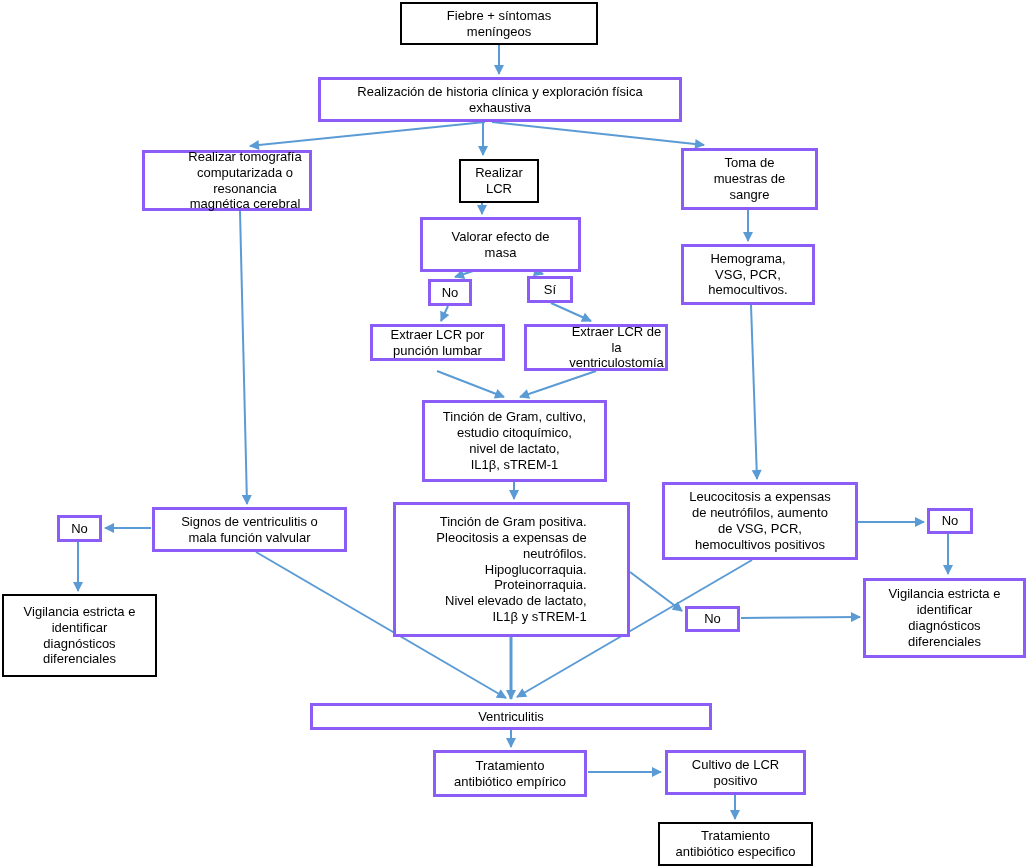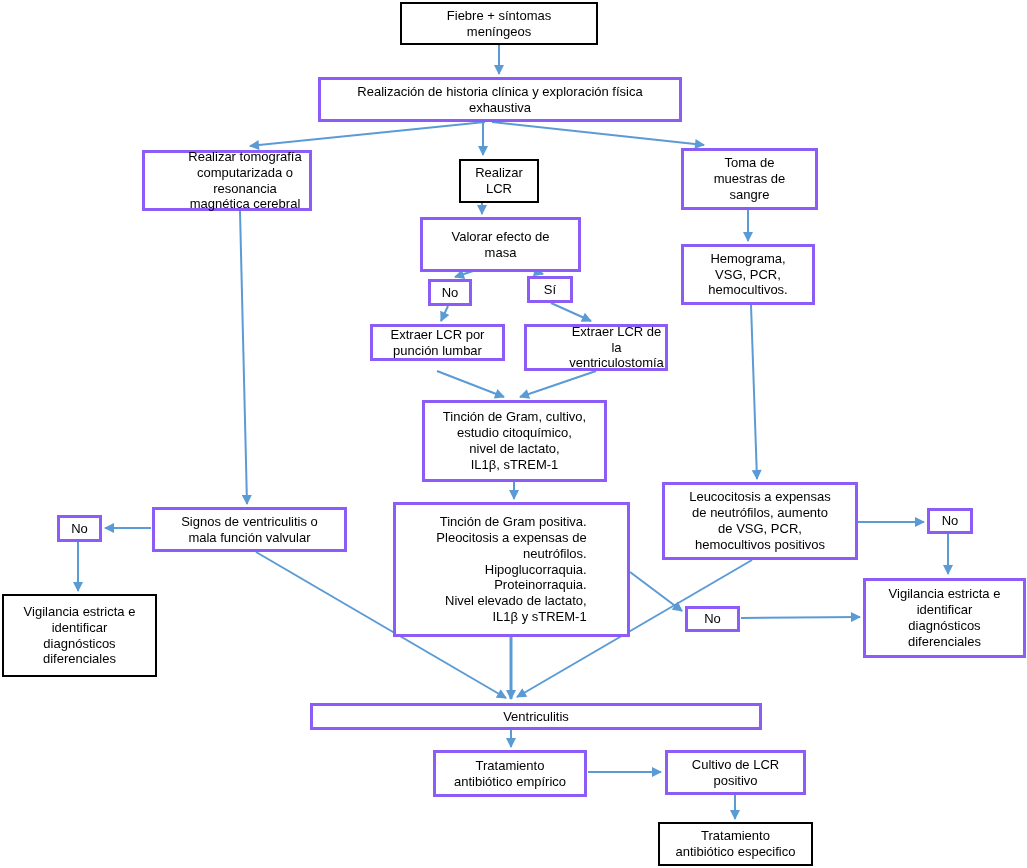--- a/index.html
+++ b/index.html
@@ -109,21 +109,21 @@
       <div class="node black" style="left: 2px; top: 594px; width: 155px; height: 83px;"><span>Vigilancia estricta e
 identificar
 diagnósticos
 diferenciales</span></div>
       <div class="node gray" style="left: 685px; top: 606px; width: 55px; height: 26px;"><span>No</span></div>
       <div class="node gray" style="left: 927px; top: 508px; width: 46px; height: 26px;"><span>No</span></div>
       <div class="node gray" style="left: 863px; top: 578px; width: 163px; height: 80px;"><span>Vigilancia estricta e
 identificar
 diagnósticos
 diferenciales</span></div>
-      <div class="node gray" style="left: 310px; top: 703px; width: 452px; height: 27px;"><span>Ventriculitis</span></div>
+      <div class="node gray" style="left: 310px; top: 703px; width: 402px; height: 27px;"><span>Ventriculitis</span></div>
       <div class="node gray" style="left: 433px; top: 750px; width: 154px; height: 47px;"><span>Tratamiento
 antibiótico empírico</span></div>
       <div class="node gray" style="left: 665px; top: 750px; width: 141px; height: 45px;"><span>Cultivo de LCR
 positivo</span></div>
       <div class="node black" style="left: 658px; top: 822px; width: 155px; height: 44px;"><span>Tratamiento
 antibiótico especifico</span></div>
     </div>
 </div>
 
 </body></html>

